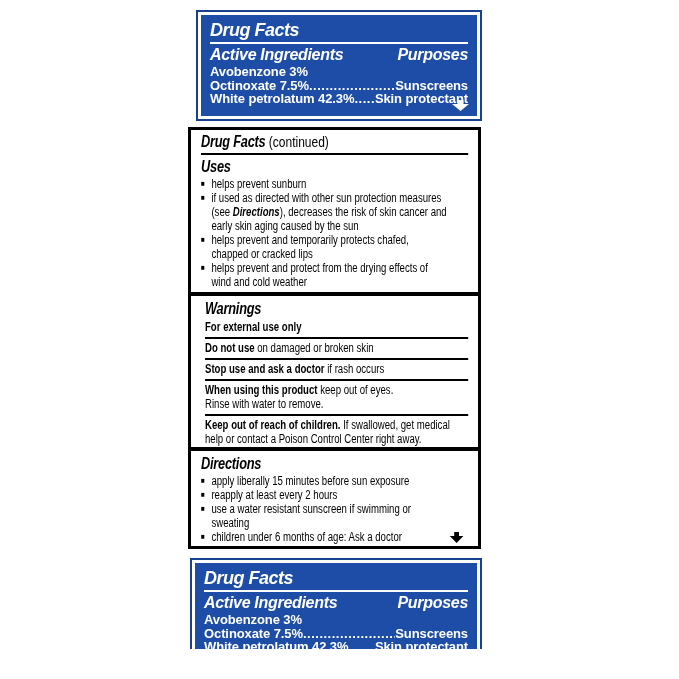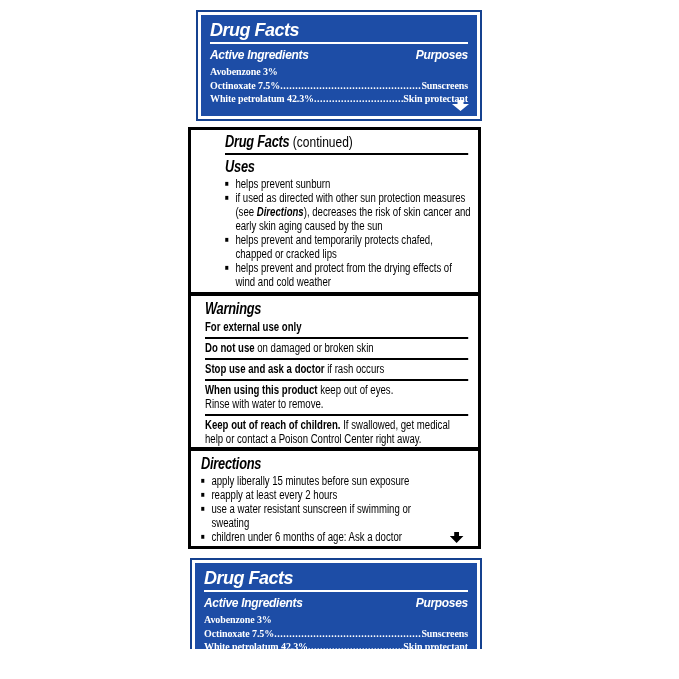--- a/index.html
+++ b/index.html
@@ -7,33 +7,33 @@
   .canvas { position:relative; width:679px; height:649px; background:#fff; overflow:hidden; }
 
   
   .panel-blue { position:absolute; box-sizing:border-box; border:2px solid #15418f; background:#fff; padding:3px; }
   .pb-top    { left:196px; top:10px;  width:286px; height:111px; }
   .pb-bottom { left:190px; top:558px; width:292px; height:112px; }
   .pb-inner  { position:relative; box-sizing:border-box; width:100%; height:100%;
                background:#1d4da6; color:#fff; padding:4px 9px; letter-spacing:-0.1px; }
   .pb-title  { font-size:18px; font-weight:bold; font-style:italic; letter-spacing:-0.5px; line-height:22px; }
   .pb-rule   { border-top:2px solid #fff; margin:1px 0 3px; }
-  .pb-cols   { display:flex; justify-content:space-between; font-size:12px; font-weight:bold;
+  .pb-cols   { display:flex; justify-content:space-between; font-size:16px; font-weight:bold;
                font-style:italic; line-height:16px; margin-bottom:2px; letter-spacing:-0.3px; }
-  .pb-row    { display:flex; font-size:10px; font-weight:bold; line-height:13.5px;font-family:Liberation Serif, serif; }
+  .pb-row    { display:flex; font-size:13px; font-weight:bold; line-height:13.5px; }
   .pb-name, .pb-purpose { white-space:nowrap; }
   .pb-leader { flex:1 1 auto; overflow:hidden; white-space:nowrap; letter-spacing:0.5px; }
   .pb-arrow  { position:absolute; right:8px; bottom:5px; color:#fff; line-height:0; }
 
   
   .panel-mid { position:absolute; left:188px; top:127px; width:293px; height:422px; box-sizing:border-box;
                border:3px solid #000; background:#fff; display:flex; flex-direction:column; }
   .thick { height:4px; background:#000; flex:0 0 auto; }
   .sec   { box-sizing:border-box; padding:3px 10px 0; overflow:hidden; flex:0 0 auto; }
-  .sec1  { height:162px;margin-left:24px; }  .sec2 { height:151px;padding-left:14px; }  .sec3 { flex:1 1 auto; }
+  .sec1  { height:162px; }  .sec2 { height:151px;padding-left:14px; }  .sec3 { flex:1 1 auto; }
   .squeeze { transform:scaleX(0.8); transform-origin:0 0; width:125%; }
   .hdr   { font-size:15px; line-height:18px; }
   .hdr b { font-style:italic; font-size:16px; letter-spacing:-0.3px; }
   .thin-rule { border-top:2px solid #000; margin:2px 0 2px; }
   .sec-title { font-size:16px; font-weight:bold; font-style:italic; line-height:19px; letter-spacing:-0.3px; }
   .bullets { list-style:none; margin:1px 0 0; padding:0; font-size:12px; line-height:14px; }
   .bullets li { position:relative; padding-left:13px; }
   .blt  { position:absolute; left:0; top:0; font-size:8px; line-height:14px; }
   .nw   { white-space:nowrap; display:block; }
   .inl  { white-space:nowrap; }

